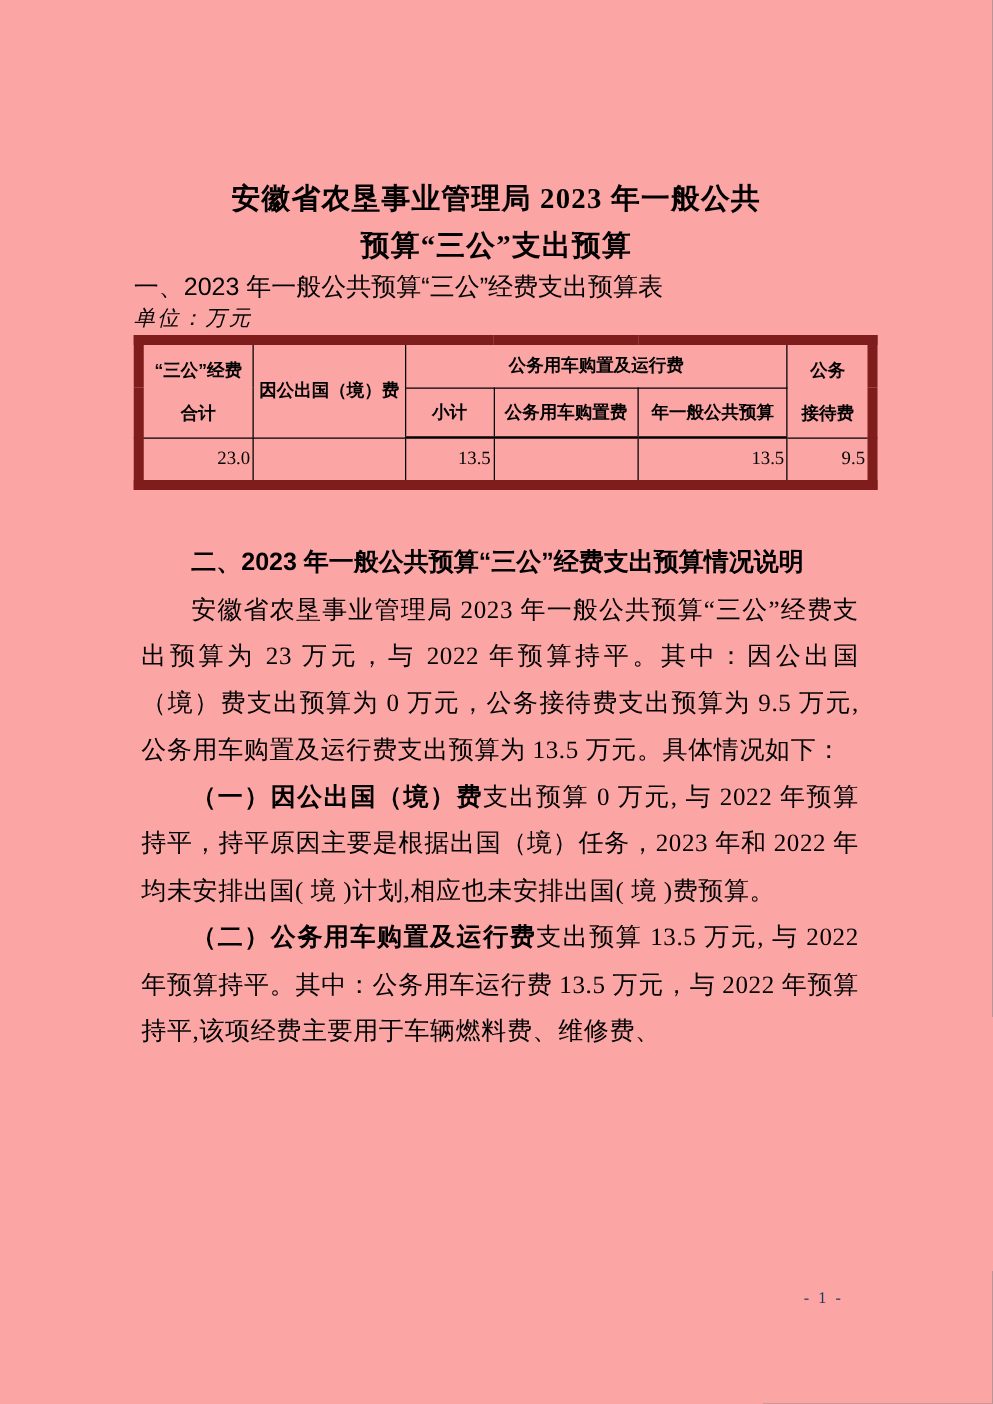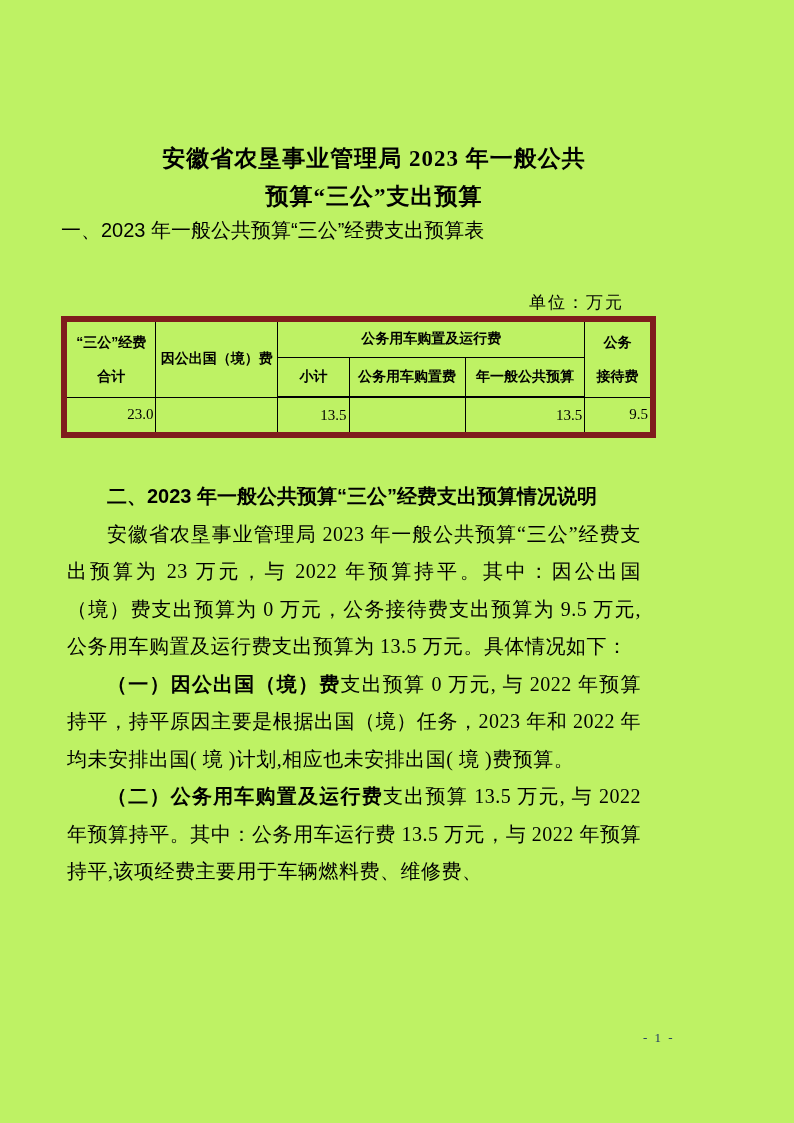--- a/index.html
+++ b/index.html
@@ -2,64 +2,64 @@
 <html><head>
 <meta charset="utf-8">
 <style>
   * { margin: 0; padding: 0; box-sizing: border-box; }
   html, body { background: #888; }
   .page {
     position: relative;
     width: 794px;
     height: 1123px;
     margin: 0 auto;
-    background: #bef264;
+    background: #fca5a5;
     color: #000;
-    padding: 140px 107px 0 61px;
+    padding: 140px 107px 0 107px;
     font-family: "Liberation Serif", "DejaVu Serif", serif;
     overflow: hidden;
   }
   .doc-title {
     text-align: center;
     font-size: 23px;
     font-weight: bold;
     line-height: 38px;
     letter-spacing: 1px;
     font-family: "Liberation Serif", "DejaVu Serif", serif;
   }
   .section-heading-1 {
     text-align: left;
     font-size: 20px;
     font-weight: normal;
     line-height: 28px;
     font-family: "Liberation Sans", "DejaVu Sans", sans-serif;
   }
   .table-section { width: 595px; }
   .unit-note {
-    margin-top: 48px;
-    text-align: right;
+    text-align: left;
     padding-right: 32px;
     font-size: 17px;
     line-height: 22px;
     letter-spacing: 2px;
+    font-style: italic;
   }
   table.budget-table {
     width: 595px;
     margin-top: 2px;
     border-collapse: collapse;
     table-layout: fixed;
   }
   table.budget-table th, table.budget-table td {
     border: 1px solid #000;
     text-align: center;
     vertical-align: middle;
     padding: 0 2px;
     overflow: hidden;
   }
-  table.budget-table { border: 6px solid #7f1d1d; }
+  table.budget-table { border: 8px solid #7f1d1d; }
   table.budget-table th {
     font-family: "Liberation Sans", "DejaVu Sans", sans-serif;
     font-weight: bold;
     font-size: 14px;
   }
   tr.hdr-row-1 th { height: 38px; }
   tr.hdr-row-2 th { height: 40px; border-bottom: 2px solid #000; }
   th.two-line { height: 78px; }
   th.two-line .l1, th.two-line .l2 { display: block; line-height: 34px; }
   tr.data-row td {

